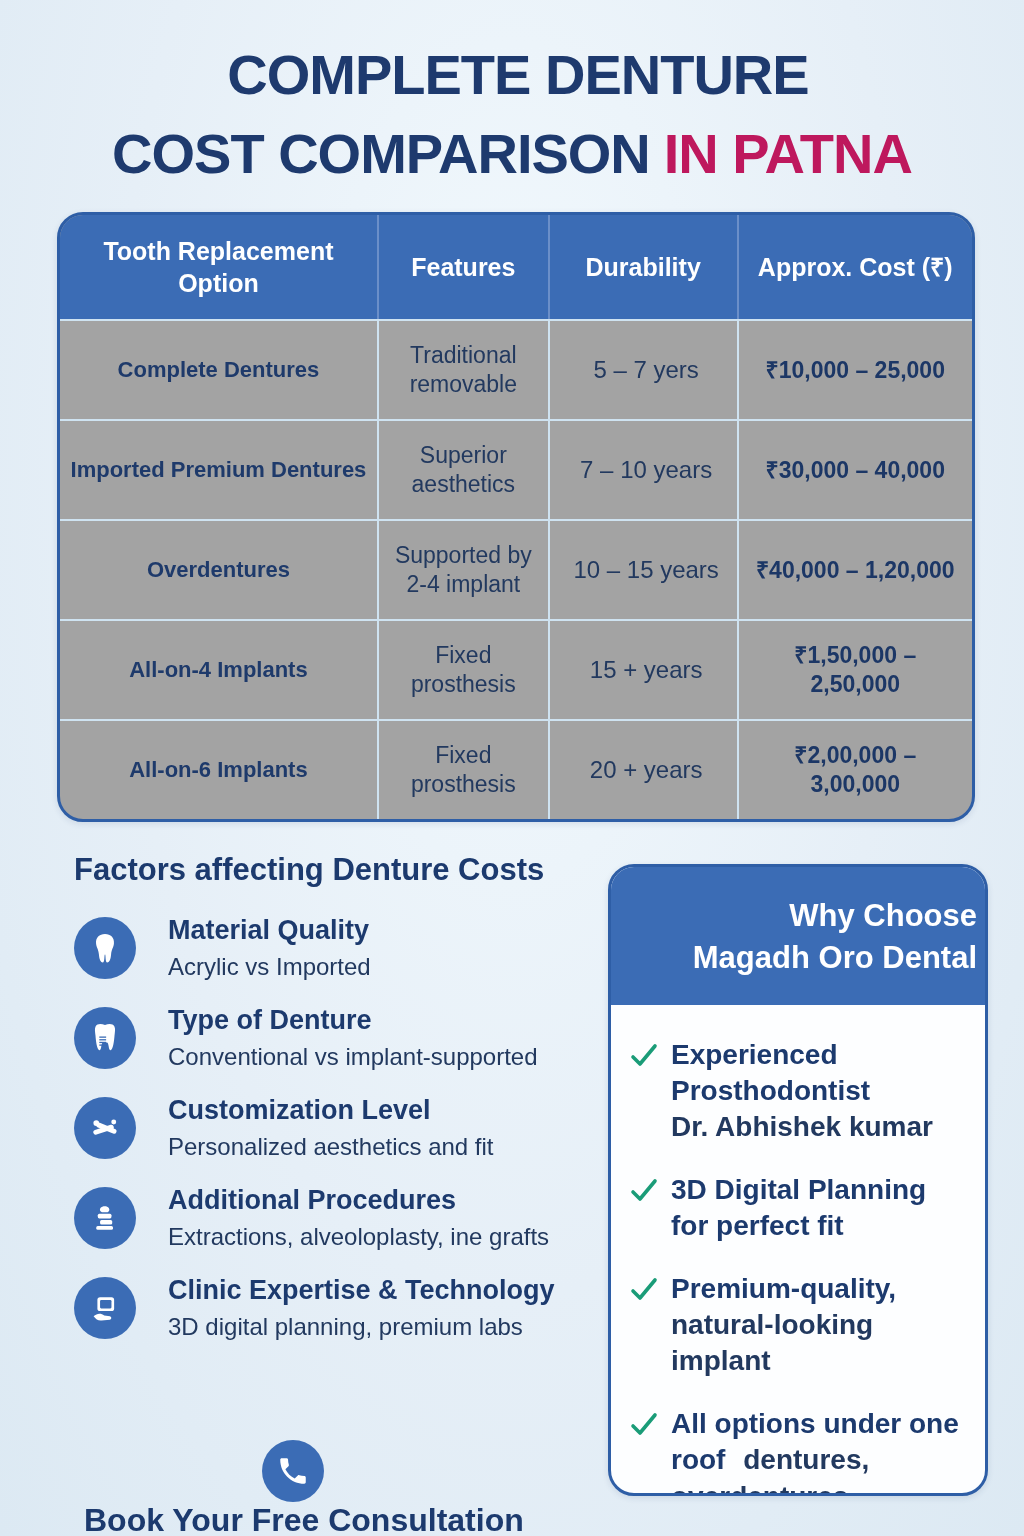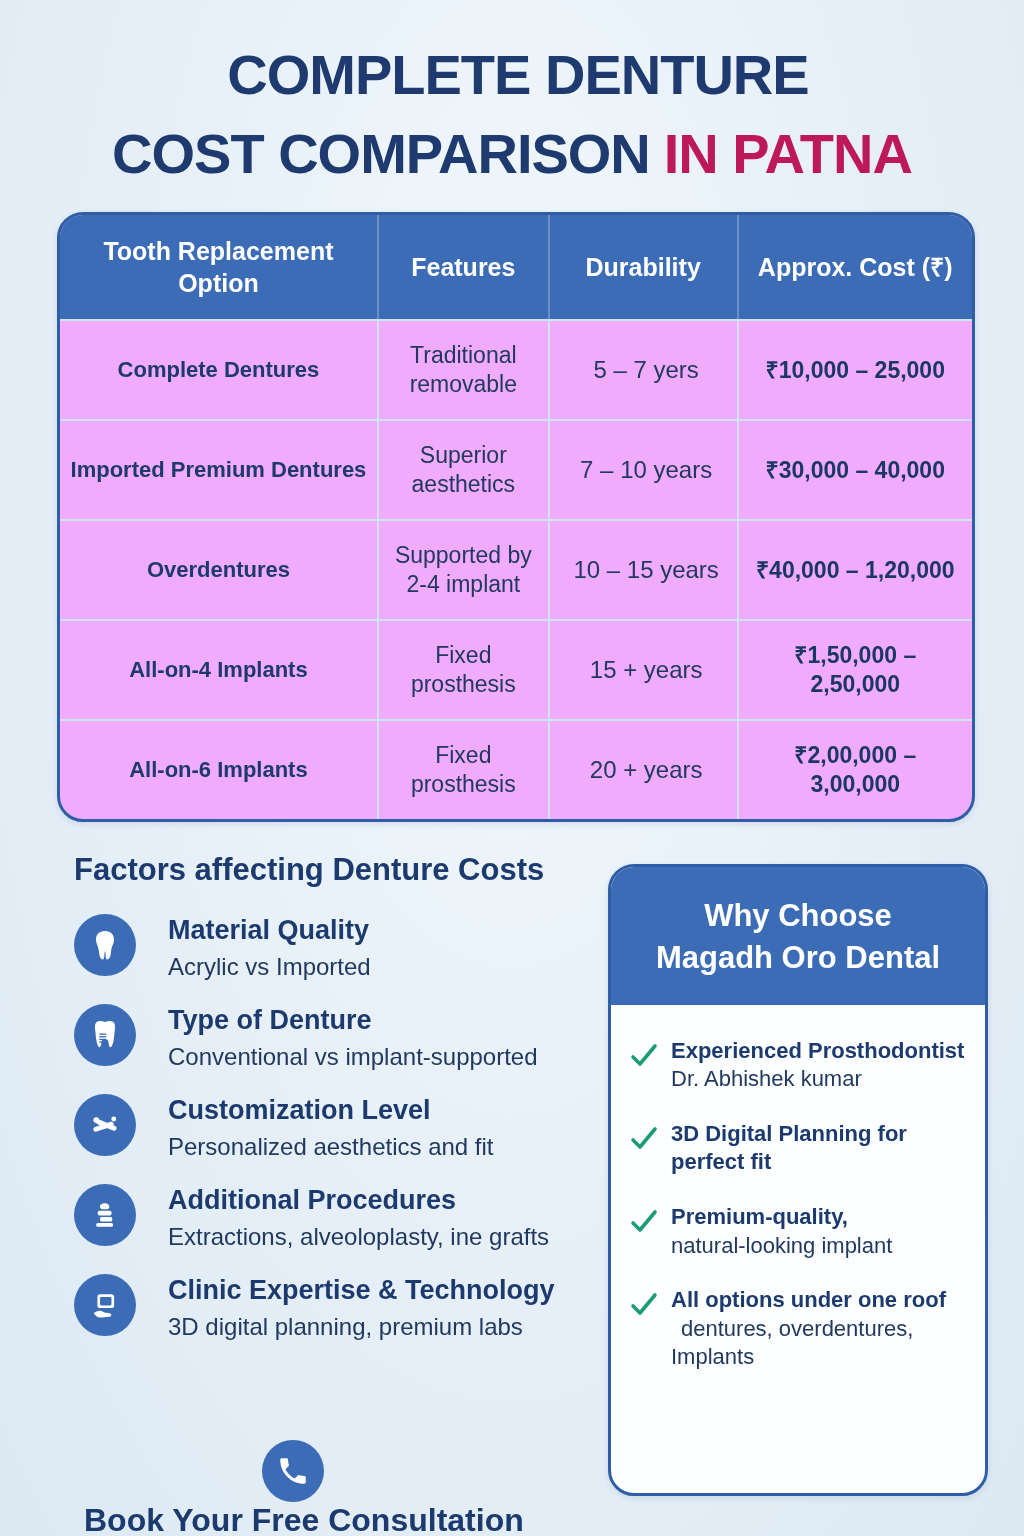--- a/index.html
+++ b/index.html
@@ -13,66 +13,66 @@
   
   .title-wrap { position:absolute; top:42px; left:0; width:1024px; text-align:center; }
   .title-line1 { font-size:56px; font-weight:bold; letter-spacing:-1px; color:#1e3a6e;margin-left:12px; }
   .title-line2 { font-size:56px; font-weight:bold; letter-spacing:-1px; color:#1e3a6e; margin-top:14px; }
   .title-accent { color:#be185d; margin-left:14px; }
 
   
   .cost-table {
     position:absolute; left:57px; top:212px; width:918px; height:610px;
     border:3px solid #2e5ea6; border-radius:26px; overflow:hidden;
-    background:#f0abfc; box-shadow:0 2px 6px rgba(30,58,110,0.12);
+    background:#a3a3a3; box-shadow:0 2px 6px rgba(30,58,110,0.12);
     display:grid;
     grid-template-columns: 321fr 172fr 190fr 235fr;
     grid-template-rows: 104fr 100fr 100fr 100fr 100fr 100fr;
   }
   .cell { display:flex; align-items:center; justify-content:center; text-align:center; padding:6px 10px; }
   .cell.hdr { background:#3b6cb5; color:#ffffff; font-weight:bold; font-size:25px; line-height:1.3; }
   .cell.hdr:not(:nth-child(4)) { border-right:2px solid #6b8fc9; }
   .cell.body { border-top:2px solid #cfe3f1; color:#22395f; font-size:23px; line-height:1.25; }
   .cell.body:not(.last-col) { border-right:2px solid #cfe3f1; }
   .cell.opt { font-weight:bold; font-size:22px; color:#1e3a6b; line-height:1.3; }
   .cell.dur { font-size:24px;padding-left:16px; }
   .cell.cost { font-weight:bold; font-size:23px; color:#1c3766; }
 
   
   .factors { position:absolute; left:74px; top:852px; width:540px; }
   .factors-heading { font-size:31px; font-weight:bold; color:#1c3a6e; margin-bottom:26px; }
-  .factor-item { display:flex; align-items:flex-start; margin-bottom:22px; }
+  .factor-item { display:flex; align-items:center; margin-bottom:22px; }
   .icon-circle {
     width:62px; height:62px; min-width:62px; border-radius:50%;
     background:#3b6cb5; display:flex; align-items:center; justify-content:center;
     margin-right:32px;
   }
   .factor-text .f-title { font-size:27px; font-weight:bold; color:#1c3a6e; line-height:1.25; }
   .factor-text .f-sub { font-size:24px; color:#22395f; line-height:1.3; margin-top:3px; }
 
   
   .cta-row { position:absolute; left:62px; top:1440px; display:flex; align-items:center; cursor:pointer;flex-direction:column; }
   .cta-label { font-size:32px; font-weight:bold; color:#1c3a6e; margin-left:22px; }
 
   
   .why-panel {
     position:absolute; left:608px; top:864px; width:380px; height:632px;
     border:3px solid #2e5ea6; border-radius:26px; overflow:hidden;
     background:#fdfeff; box-shadow:0 2px 6px rgba(30,58,110,0.12);
   }
   .why-header {
-    background:#3b6cb5; color:#ffffff; text-align:center;
+    background:#3b6cb5; color:#ffffff; text-align:right;
     padding:28px 8px 26px 8px; font-weight:bold; font-size:31px; line-height:1.35;
   }
   .why-body { padding:32px 20px 0 18px; }
   .why-item { display:flex; align-items:flex-start; margin-bottom:26px; }
   .check { width:30px; min-width:30px; margin:4px 12px 0 0; }
-  .why-text { font-size:22px; line-height:1.3; color:#1c3a6e; }
+  .why-text { font-size:28px; line-height:1.3; color:#1c3a6e; }
   .why-bold { font-weight:bold; }
-  .why-normal { font-weight:normal; color:#22395f; }
+  .why-normal { font-weight:bold; color:#22395f; }
   .why-normal.nl { display:block; }
   .why-normal.inline { margin-left:10px; }
 </style>
 </head>
 <body>
 
 <div class="title-wrap">
   <div class="title-line1">COMPLETE DENTURE</div>
   <div class="title-line2">
     <span>COST COMPARISON</span><span class="title-accent">IN PATNA</span>

